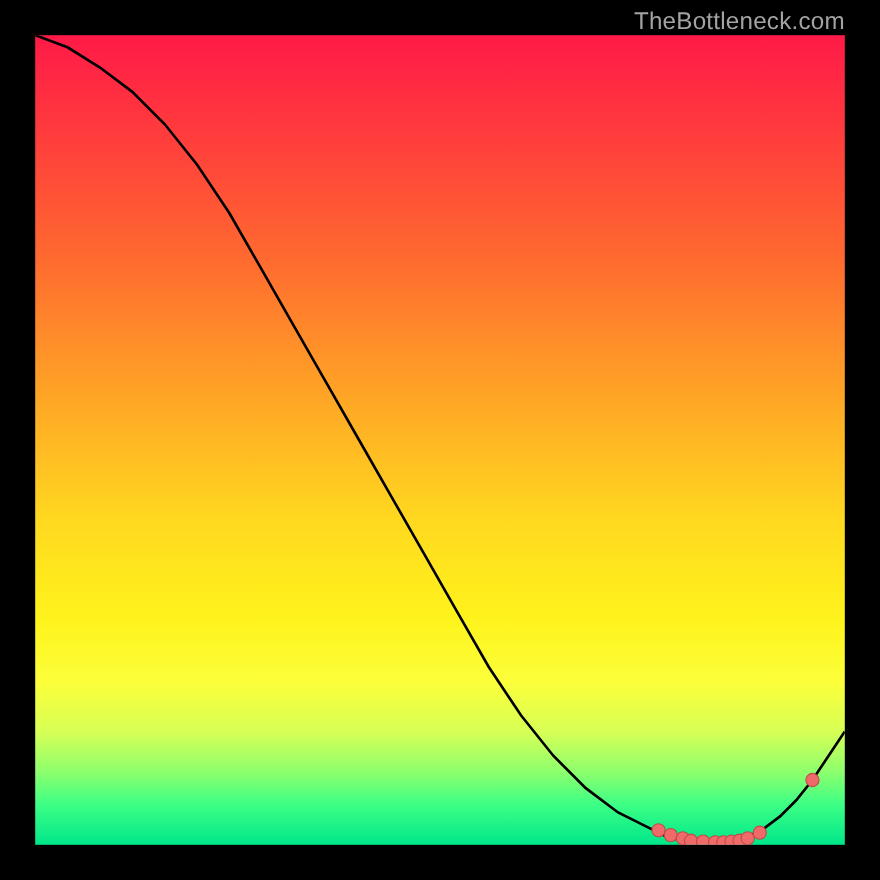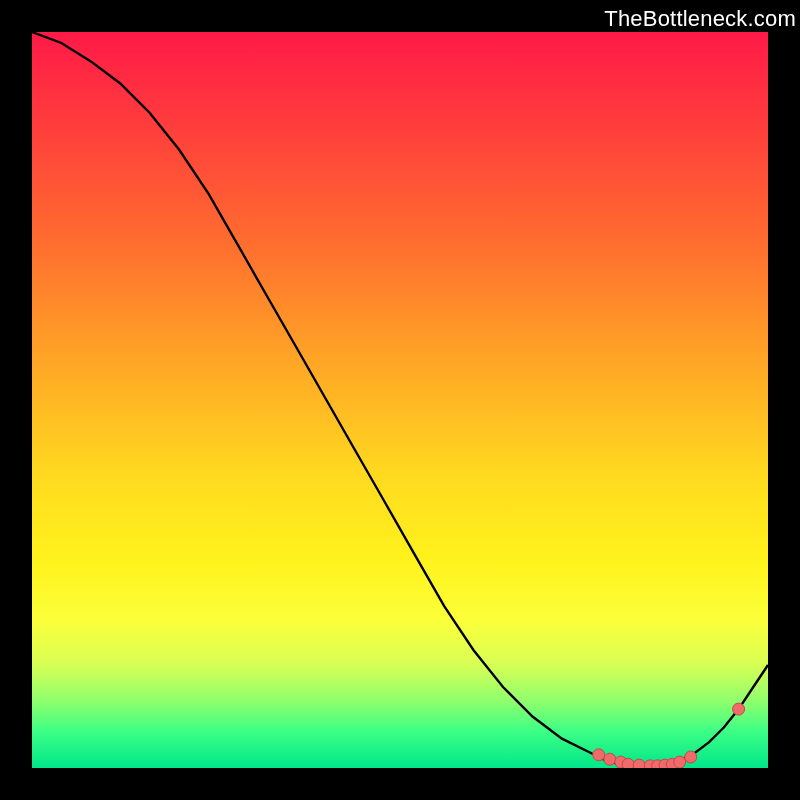--- a/index.html
+++ b/index.html
@@ -33,22 +33,22 @@
       #fbff3a 80%,
       #d7ff55 86%,
       #8dff6d 91%,
       #3dff85 95%,
       #00e68a 100%
     );
   }
   .watermark {
     position: absolute;
     top: 6px;
-    right: 4px;
-    color: #ffffff;
+    right: 32px;
+    color: #a3a3a3;
     font-size: 22px;
     letter-spacing: 0.2px;
     user-select: none;
   }
   svg.curve {
     position: absolute;
     left: 0;
     top: 0;
     width: 736px;
     height: 736px;

